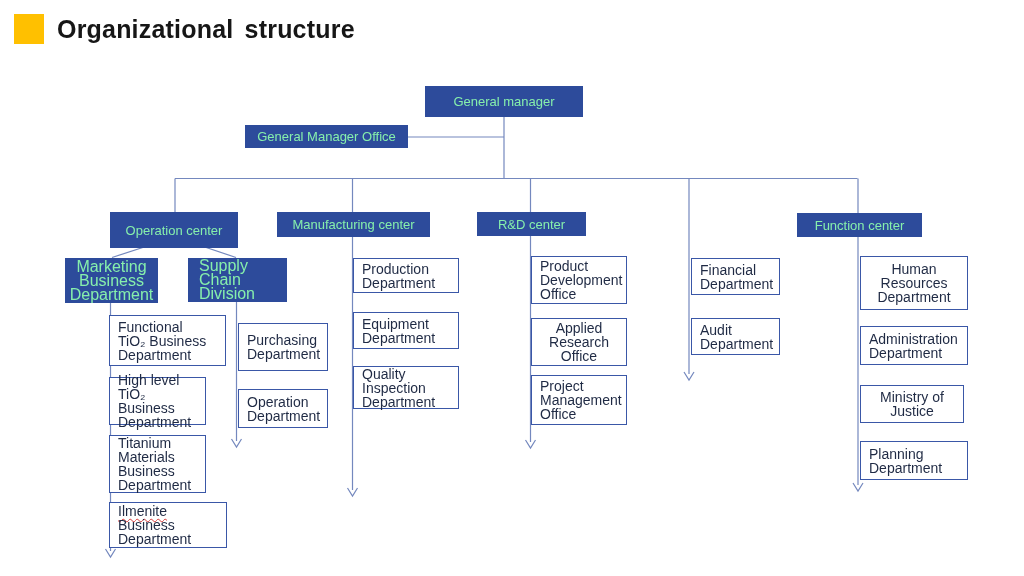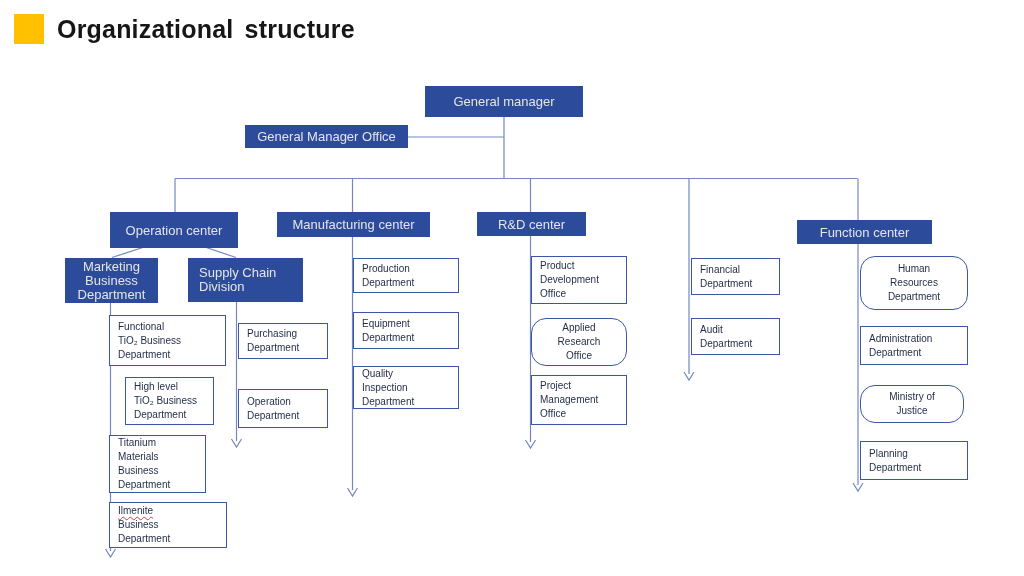--- a/index.html
+++ b/index.html
@@ -15,34 +15,34 @@
     font-family:"Liberation Sans",sans-serif;overflow:hidden;text-decoration:underline;
   }
   .titlebar{position:absolute;left:14px;top:14px;display:flex;align-items:center;gap:13px;}
   .bullet{width:30px;height:30px;background:var(--yellow);}
   .titlebar h1{
     margin:0;font-size:25px;font-weight:600;color:#161616;
     letter-spacing:.2px;word-spacing:4px;white-space:pre;
   }
   #connectors{position:absolute;left:0;top:0;color:var(--line);}
   .bbox{
-    position:absolute;background:var(--blue);color:#e5e5e5;
+    position:absolute;background:var(--blue);color:#86efac;
     display:flex;align-items:center;justify-content:center;
     text-align:center;font-size:13px;line-height:15px;white-space:pre-line;
     box-sizing:border-box;
   }
-  .bbox.small{font-size:13px;line-height:14px;}
+  .bbox.small{font-size:16px;line-height:14px;}
   .bbox.leftal{justify-content:flex-start;text-align:left;padding-left:11px;}
   .wbox{
     position:absolute;background:#fff;border:1.2px solid var(--border);
     color:var(--ink);display:flex;flex-direction:column;justify-content:center;
-    font-size:10px;line-height:14px;white-space:pre-line;
+    font-size:14px;line-height:14px;white-space:pre-line;
     padding-left:8px;box-sizing:border-box;
   }
-  .wbox.center{align-items:center;text-align:center;padding-left:0;border-radius:15px;}
+  .wbox.center{align-items:center;text-align:center;padding-left:0;}
   .squiggle{
     text-decoration:underline;text-decoration-style:wavy;
     text-decoration-color:#d83b3b;text-decoration-thickness:1px;
     text-underline-offset:2px;
   }
 </style>
 </head>
 <body>
 
 <div id="stage">
@@ -74,45 +74,45 @@
     <span class="bullet"></span>
     <h1>Organizational structure</h1>
   </div>
 
   <div class="bbox" style="left:425px;top:86px;width:158px;height:31px">General manager</div>
   <div class="bbox" style="left:245px;top:125px;width:163px;height:23px">General Manager Office</div>
 
   <div class="bbox" style="left:110px;top:212px;width:128px;height:36px">Operation center</div>
   <div class="bbox" style="left:277px;top:212px;width:153px;height:25px">Manufacturing center</div>
   <div class="bbox" style="left:477px;top:212px;width:109px;height:24px">R&amp;D center</div>
-  <div class="bbox" style="left:797px;top:220px;width:135px;height:24px">Function center</div>
+  <div class="bbox" style="left:797px;top:213px;width:125px;height:24px">Function center</div>
 
   <div class="bbox small" style="left:65px;top:258px;width:93px;height:45px">Marketing
 Business
 Department</div>
-  <div class="bbox small leftal" style="left:188px;top:258px;width:115px;height:44px">Supply Chain
+  <div class="bbox small leftal" style="left:188px;top:258px;width:99px;height:44px">Supply Chain
 Division</div>
 
   <div class="wbox" style="left:109px;top:315px;width:117px;height:51px">Functional
 TiO₂ Business
 Department</div>
-  <div class="wbox" style="left:125px;top:377px;width:89px;height:48px">High level
+  <div class="wbox" style="left:109px;top:377px;width:97px;height:48px">High level
 TiO₂ Business
 Department</div>
   <div class="wbox" style="left:109px;top:435px;width:97px;height:58px">Titanium
 Materials
 Business
 Department</div>
   <div class="wbox" style="left:109px;top:502px;width:118px;height:46px">
     <span class="squiggle">Ilmenite</span>
     <span>Business
 Department</span>
   </div>
 
-  <div class="wbox" style="left:238px;top:323px;width:90px;height:36px">Purchasing
+  <div class="wbox" style="left:238px;top:323px;width:90px;height:48px">Purchasing
 Department</div>
   <div class="wbox" style="left:238px;top:389px;width:90px;height:39px">Operation
 Department</div>
 
   <div class="wbox" style="left:353px;top:258px;width:106px;height:35px">Production
 Department</div>
   <div class="wbox" style="left:353px;top:312px;width:106px;height:37px">Equipment
 Department</div>
   <div class="wbox" style="left:353px;top:366px;width:106px;height:43px">Quality
 Inspection

